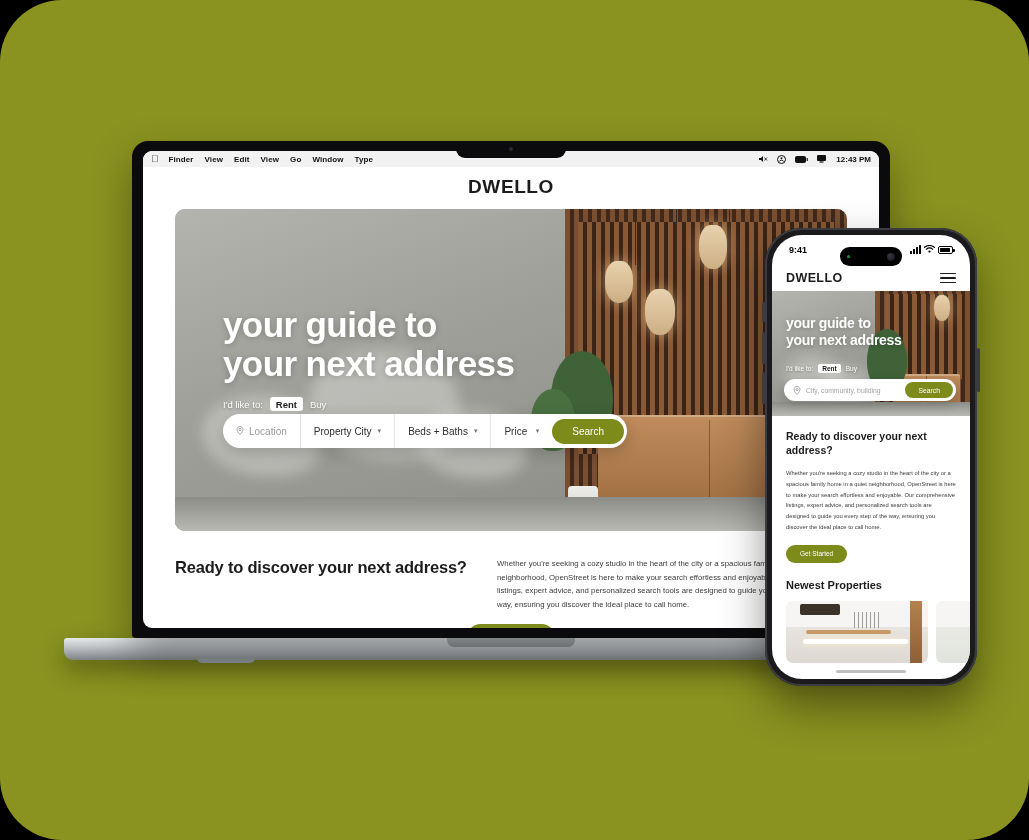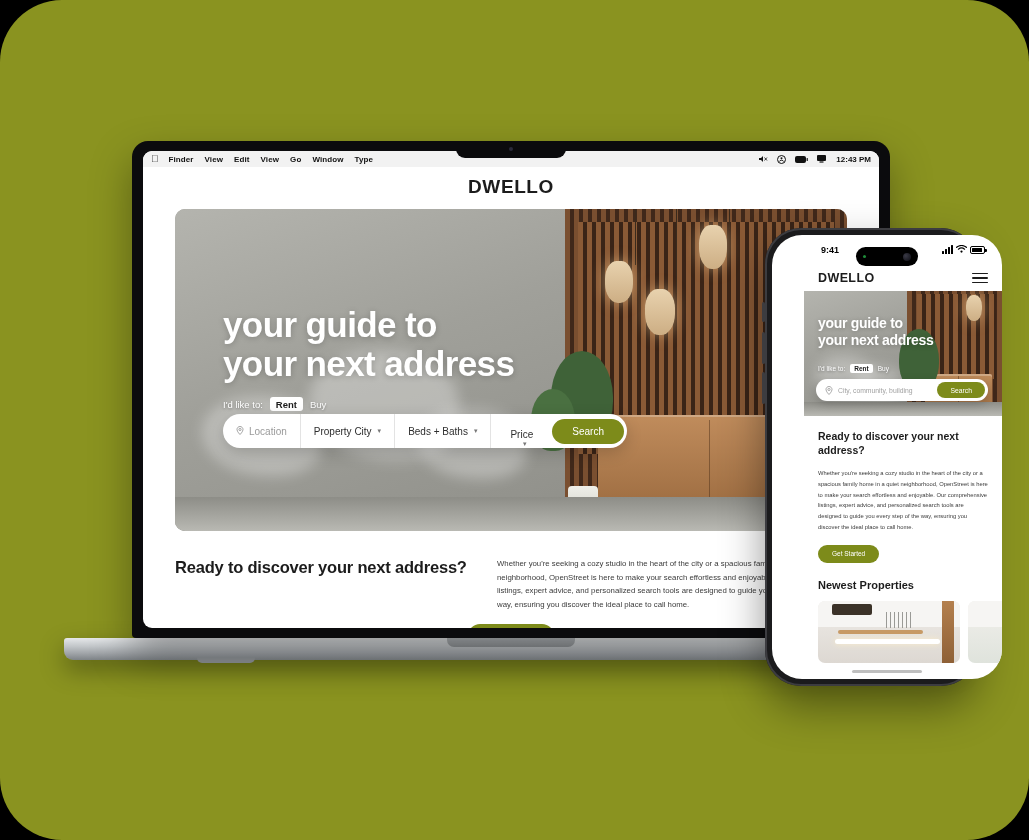--- a/index.html
+++ b/index.html
@@ -70,21 +70,21 @@
     padding:1.5px 6px;font-weight:bold;text-shadow:none;}
   .ilike .plain{opacity:.95;}
 
   .searchbar{position:absolute;left:24px;top:205px;width:404px;height:34px;
     background:#fff;border-radius:19px;display:flex;align-items:center;
     box-shadow:0 5px 16px rgba(0,0,0,.18);}
   .sb-seg{display:flex;align-items:center;height:100%;padding:0 13px;
     font-size:10px;color:#2d2d2d;border-right:1px solid #e3e3e3;white-space:nowrap;}
   .sb-seg.loc{width:80px;color:#9a9a9a;gap:5px;text-align:right;}
   .sb-seg .cv{margin-left:6px;font-size:7px;color:#777;}
-  .sb-seg.price{border-right:none;width:66px;justify-content:flex-end;flex-direction:column;}
+  .sb-seg.price{border-right:none;width:66px;justify-content:space-between;}
   .sb-btn{margin-left:auto;margin-right:3px;background:#7d8b1a;color:#fff;
     border-radius:16px;font-size:10px;padding:7px 20px;font-weight:500;}
 
   
   .below{display:flex;padding:26px 32px 0 32px;gap:26px;background:#fff;}
   .below h2{margin:0;font-size:16.5px;font-weight:bold;color:#1c1c1c;
     letter-spacing:-.2px;width:296px;flex:none;line-height:1.25;}
   .below p{margin:0;font-size:7.8px;line-height:1.75;color:#3b3b3b;flex:1;}
   .gs-wrap{display:flex;justify-content:center;margin-top:12px;}
   .gs-btn{background:#7d8b1a;color:#fff;font-size:9px;border-radius:14px;padding:7px 20px;}
@@ -97,21 +97,21 @@
     width:128px;height:9px;background:linear-gradient(180deg,#b6babd,#8e9295);
     border-radius:0 0 7px 7px;}
   #mb-notch2{position:absolute;left:65px;top:516px;width:58px;height:6px;
     background:#8d9195;border-radius:0 0 5px 5px;}
 
   
   #iphone{position:absolute;left:765px;top:228px;width:212px;height:458px;
     background:#1b1b1d;border-radius:36px;
     box-shadow:0 20px 44px rgba(0,0,0,.42),inset 0 0 0 2px #3c3c40;}
   #ip-screen{position:absolute;left:7px;top:7px;width:198px;height:444px;
-    background:#fff;border-radius:30px;overflow:hidden;padding-left:32px;}
+    background:#fff;border-radius:30px;overflow:hidden;}
   #ip-island{position:absolute;left:50%;top:12px;transform:translateX(-50%);
     width:62px;height:19px;background:#000;border-radius:11px;z-index:9;
     display:flex;align-items:center;justify-content:space-between;padding:0 7px;box-sizing:border-box;}
   .ii-dot{width:3px;height:3px;border-radius:50%;background:#1f8b3a;}
   .ii-cam{width:8px;height:8px;border-radius:50%;
     background:radial-gradient(circle at 35% 35%,#3a3a46,#0a0a10);}
   .btn-silence{position:absolute;left:-3px;top:74px;width:3px;height:20px;background:#3c3c40;border-radius:2px;}
   .btn-vup{position:absolute;left:-3px;top:104px;width:3px;height:32px;background:#3c3c40;border-radius:2px;}
   .btn-vdn{position:absolute;left:-3px;top:144px;width:3px;height:32px;background:#3c3c40;border-radius:2px;}
   .btn-pwr{position:absolute;right:-3px;top:120px;width:3px;height:44px;background:#3c3c40;border-radius:2px;}

